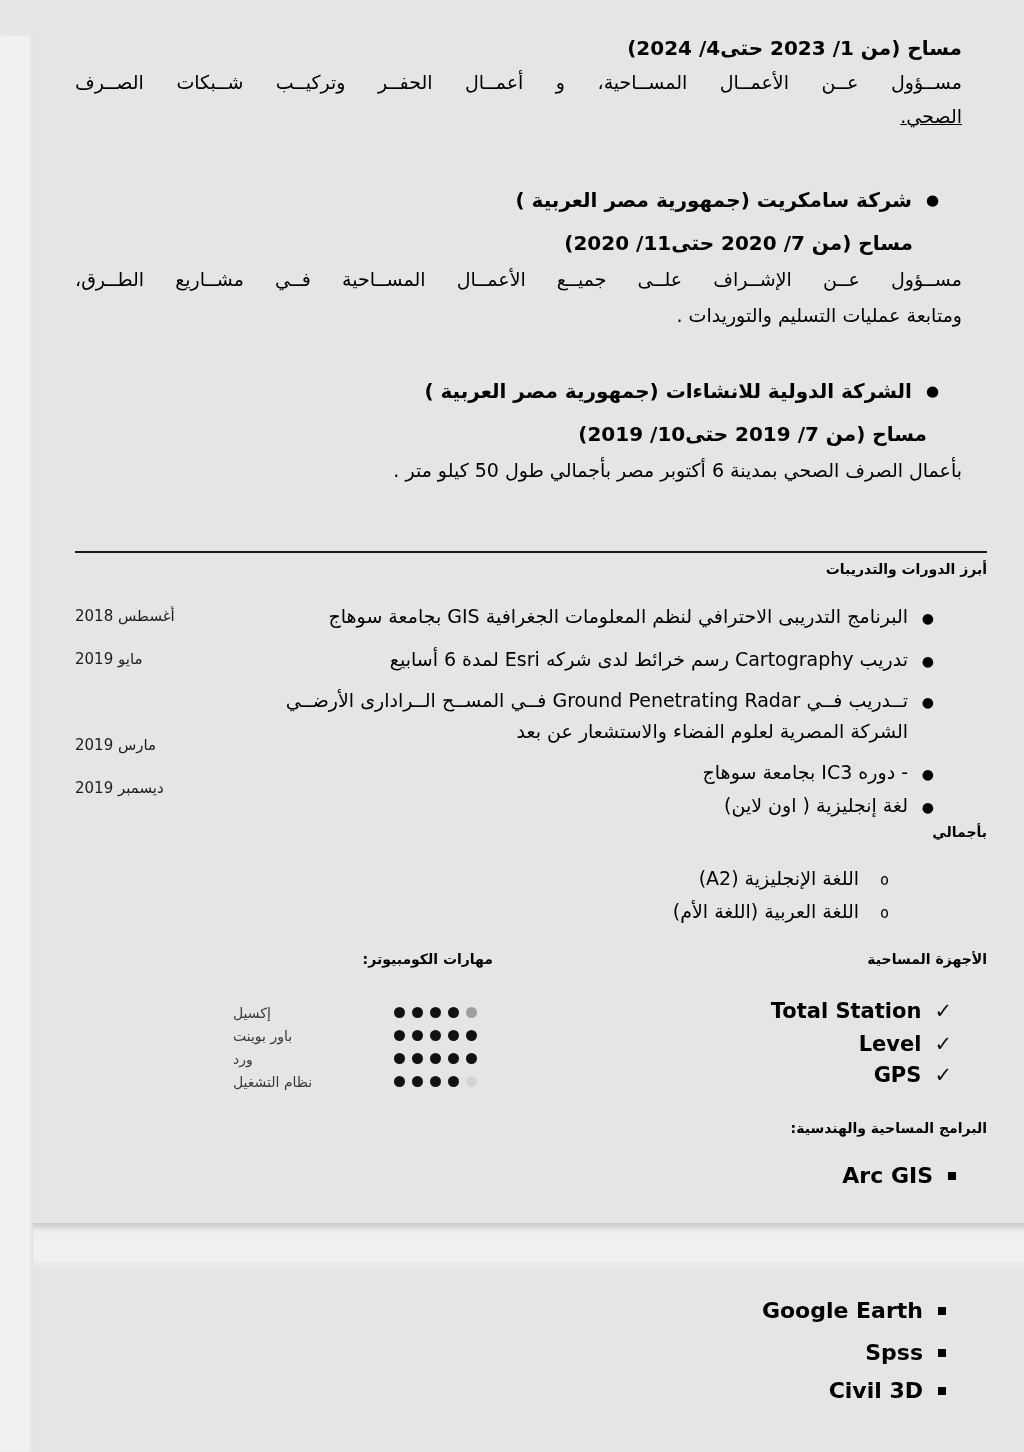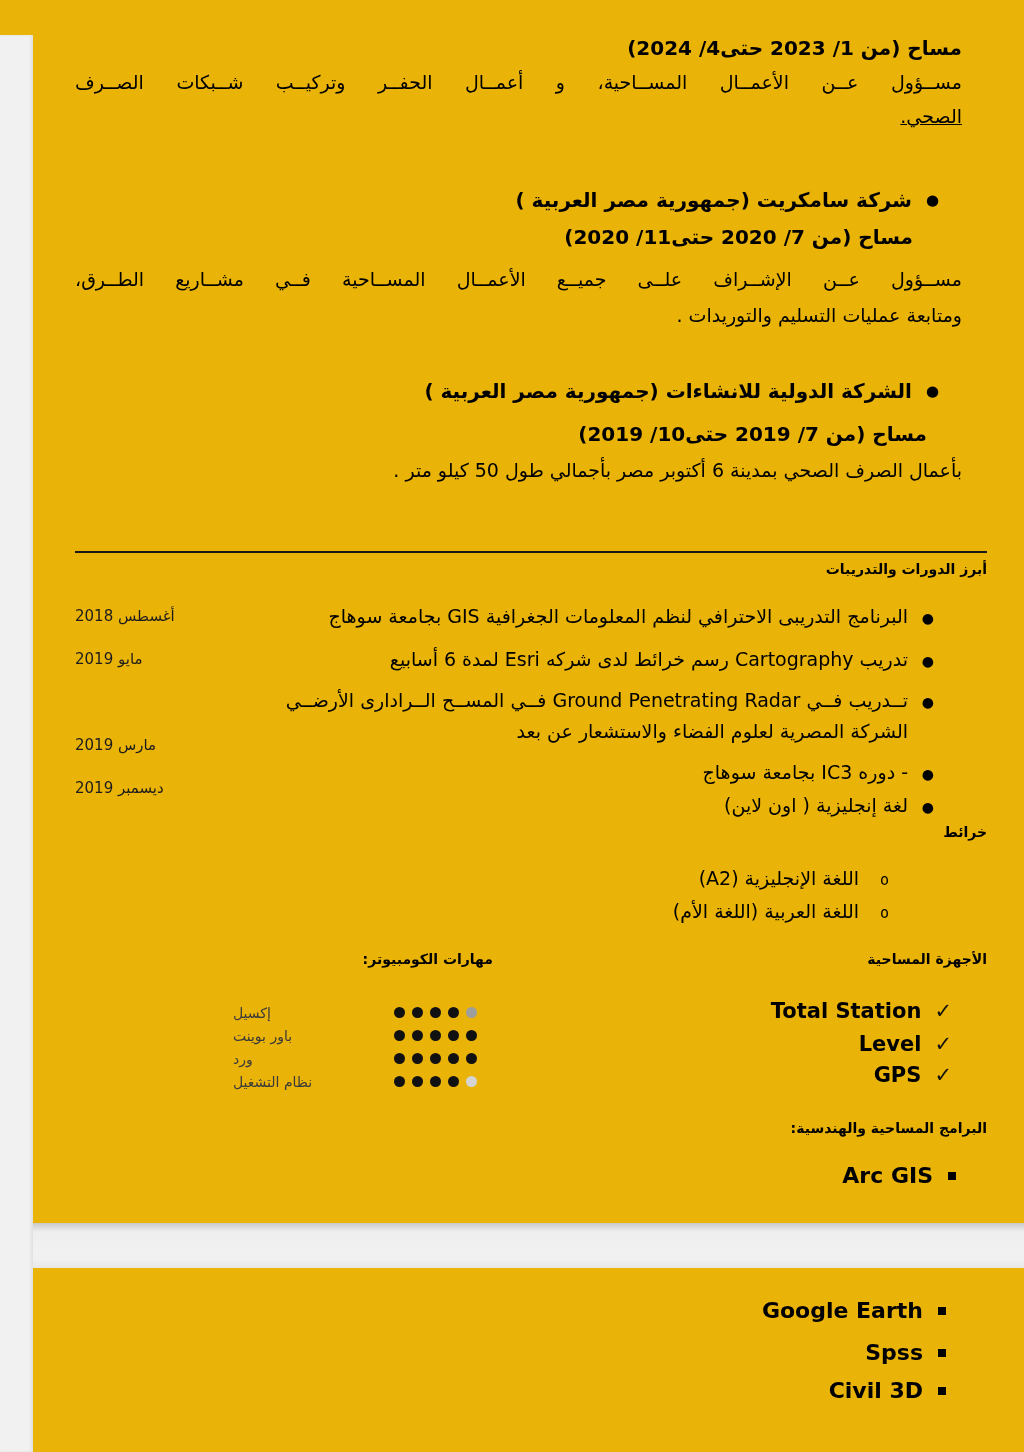--- a/index.html
+++ b/index.html
@@ -1,18 +1,18 @@
 <!DOCTYPE html>
 <html lang="ar"><head>
 <meta charset="utf-8">
 <style>
   html,body{margin:0;padding:0;background:#ffffff;}
   .canvas{
     position:relative;width:1024px;height:1452px;overflow:hidden;
-    background:#eab308;color:#000;
+    background:#e5e5e5;color:#000;
     font-family:"DejaVu Sans","Liberation Sans",sans-serif;
   }
   .left-strip{
     position:absolute;left:0;top:35px;width:33px;bottom:0;
     background:#f1f1f1;
     box-shadow:inset -2px 0 3px rgba(0,0,0,0.07);
   }
   .page-gap{
     position:absolute;left:33px;right:0;top:1223px;height:45px;
     background:linear-gradient(180deg,#c9c9c9 0%,#efefef 20%,#f1f1f1 80%,#e7e7e7 100%);
@@ -51,21 +51,21 @@
 
   <div class="left-strip"></div>
 
   <div class="abs rtl exp-date" style="top:34px;right:62px;left:75px;">مساح (من 1/ 2023 حتى4/ 2024)</div>
   <div class="abs rtl body-line justify-full" style="top:67px;right:62px;left:75px;">مســؤول عــن الأعمــال المســاحية، و أعمــال الحفــر وتركيــب شــبكات الصــرف</div>
   <div class="abs rtl body-line" style="top:101px;right:62px;left:75px;text-decoration:underline;">الصحي.</div>
 
   <div class="abs rtl exp-title" style="top:186px;right:85px;left:75px;">
     <span class="b">●</span><span>شركة سامكريت (جمهورية مصر العربية )</span>
   </div>
-  <div class="abs rtl exp-date" style="top:223px;right:111px;left:75px;">مساح (من 7/ 2020 حتى11/ 2020)</div>
+  <div class="abs rtl exp-date" style="top:229px;right:111px;left:75px;">مساح (من 7/ 2020 حتى11/ 2020)</div>
   <div class="abs rtl body-line justify-full" style="top:264px;right:62px;left:75px;">مســؤول عــن الإشــراف علــى جميــع الأعمــال المســاحية فــي مشــاريع الطــرق،</div>
   <div class="abs rtl body-line" style="top:300px;right:62px;left:75px;">ومتابعة عمليات التسليم والتوريدات .</div>
 
   <div class="abs rtl exp-title" style="top:377px;right:85px;left:75px;">
     <span class="b">●</span><span>الشركة الدولية للانشاءات (جمهورية مصر العربية )</span>
   </div>
   <div class="abs rtl exp-date" style="top:420px;right:97px;left:75px;">مساح (من 7/ 2019 حتى10/ 2019)</div>
   <div class="abs rtl body-line" style="top:455px;right:62px;left:75px;">بأعمال الصرف الصحي بمدينة 6 أكتوبر مصر بأجمالي طول 50 كيلو متر .</div>
 
   <div class="divider" style="top:551px;left:75px;right:37px;"></div>
@@ -94,21 +94,21 @@
   <div class="abs t-item" style="top:790px;right:90px;left:180px;">
     <span class="b">●</span>
     <div class="t-text">لغة إنجليزية ( اون لاين)</div>
   </div>
 
   <div class="abs m-date" style="top:607px;left:75px;width:110px;">أغسطس 2018</div>
   <div class="abs m-date" style="top:650px;left:75px;width:110px;">مايو 2019</div>
   <div class="abs m-date" style="top:736px;left:75px;width:110px;">مارس 2019</div>
   <div class="abs m-date" style="top:779px;left:75px;width:110px;">ديسمبر 2019</div>
 
-  <div class="abs rtl sec-head" style="top:824px;right:37px;left:600px;">خرائط</div>
+  <div class="abs rtl sec-head" style="top:824px;right:37px;left:600px;">بأجمالي</div>
   <div class="abs lang-item" style="top:863px;right:135px;left:300px;">
     <span class="ob">o</span>
     <span>اللغة الإنجليزية (A2)</span>
   </div>
   <div class="abs lang-item" style="top:896px;right:135px;left:300px;">
     <span class="ob">o</span>
     <span>اللغة العربية (اللغة الأم)</span>
   </div>
 
   <div class="abs rtl sec-head" style="top:951px;right:37px;left:700px;">الأجهزة المساحية</div>

